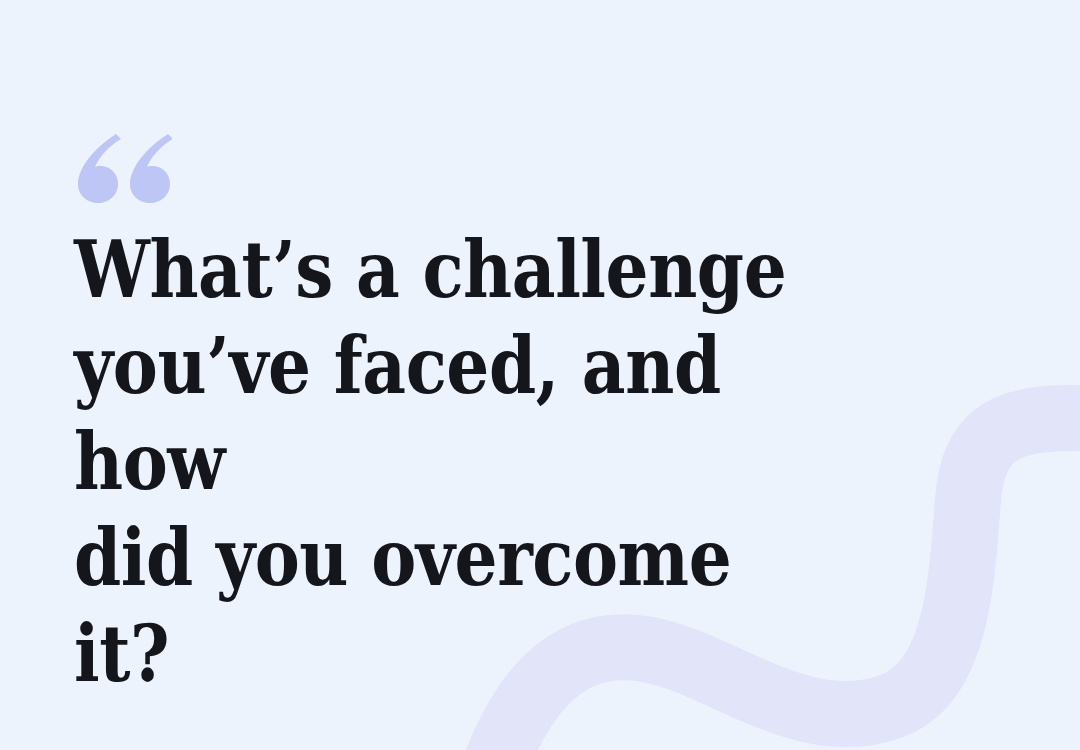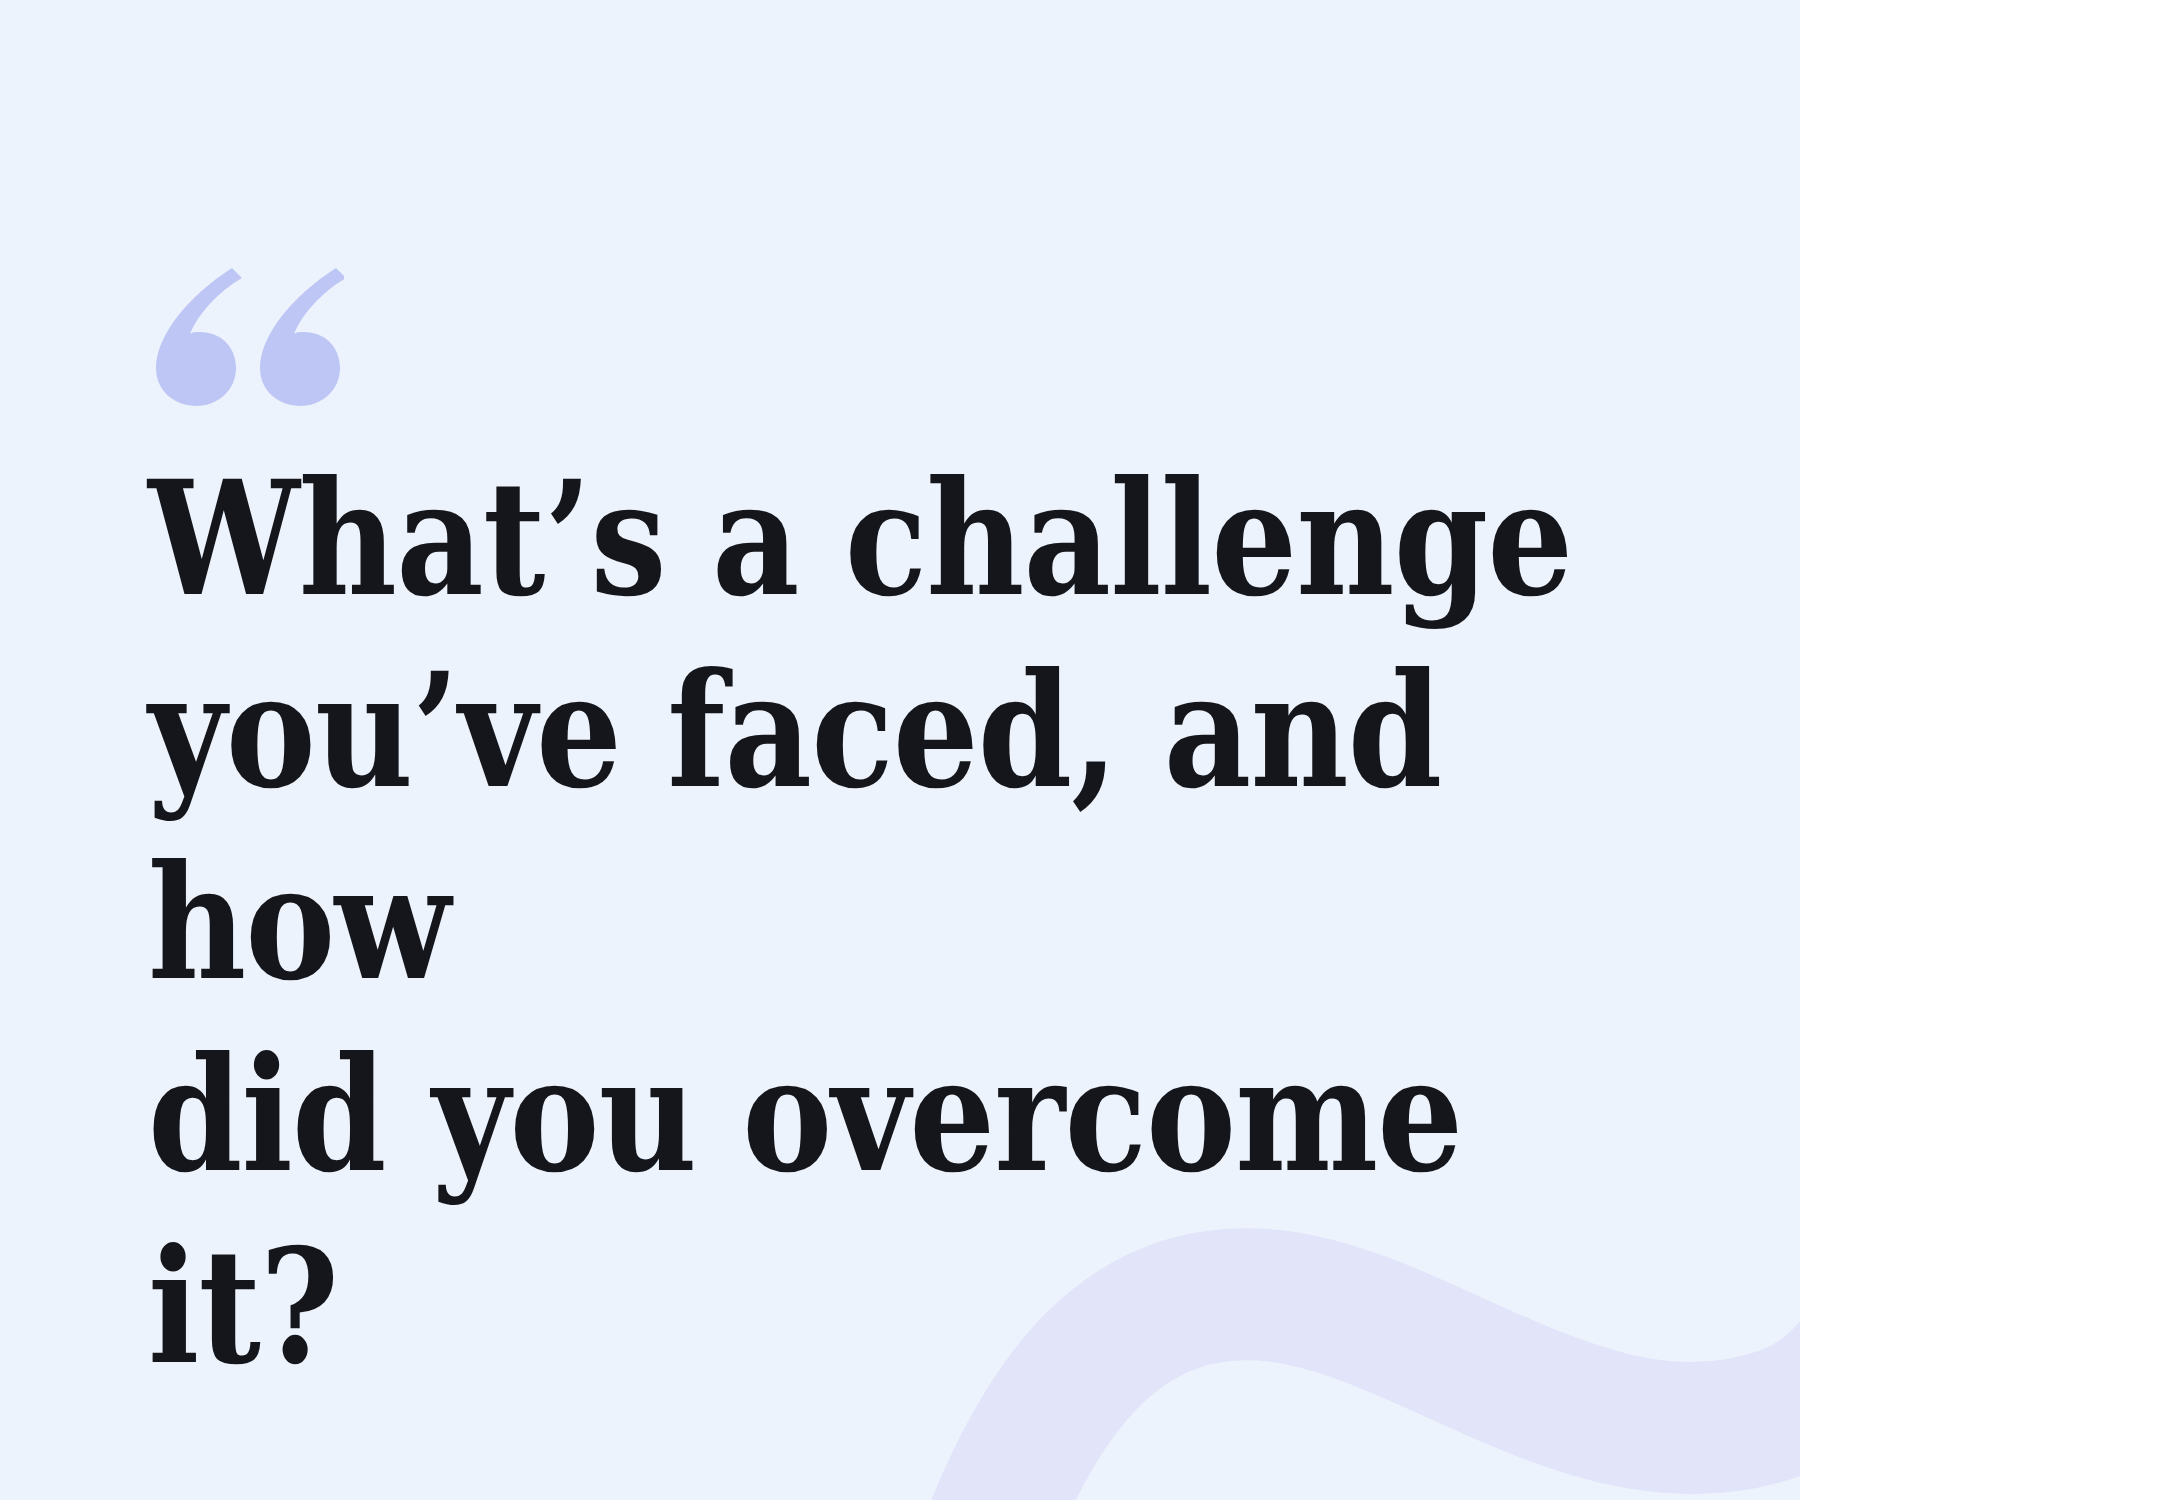--- a/index.html
+++ b/index.html
@@ -7,21 +7,21 @@
     margin: 0;
     padding: 0;
   }
   body {
     background: #ffffff;
     font-family: "Liberation Sans", sans-serif;
   }
 
   #quote-card {
     position: relative;
-    width: 900px;
+    width: 1080px;
     height: 750px;
     background: #edf3fc;
     overflow: hidden;
   }
 
   
   #bg-wave {
     position: absolute;
     left: 0;
     top: 0;

